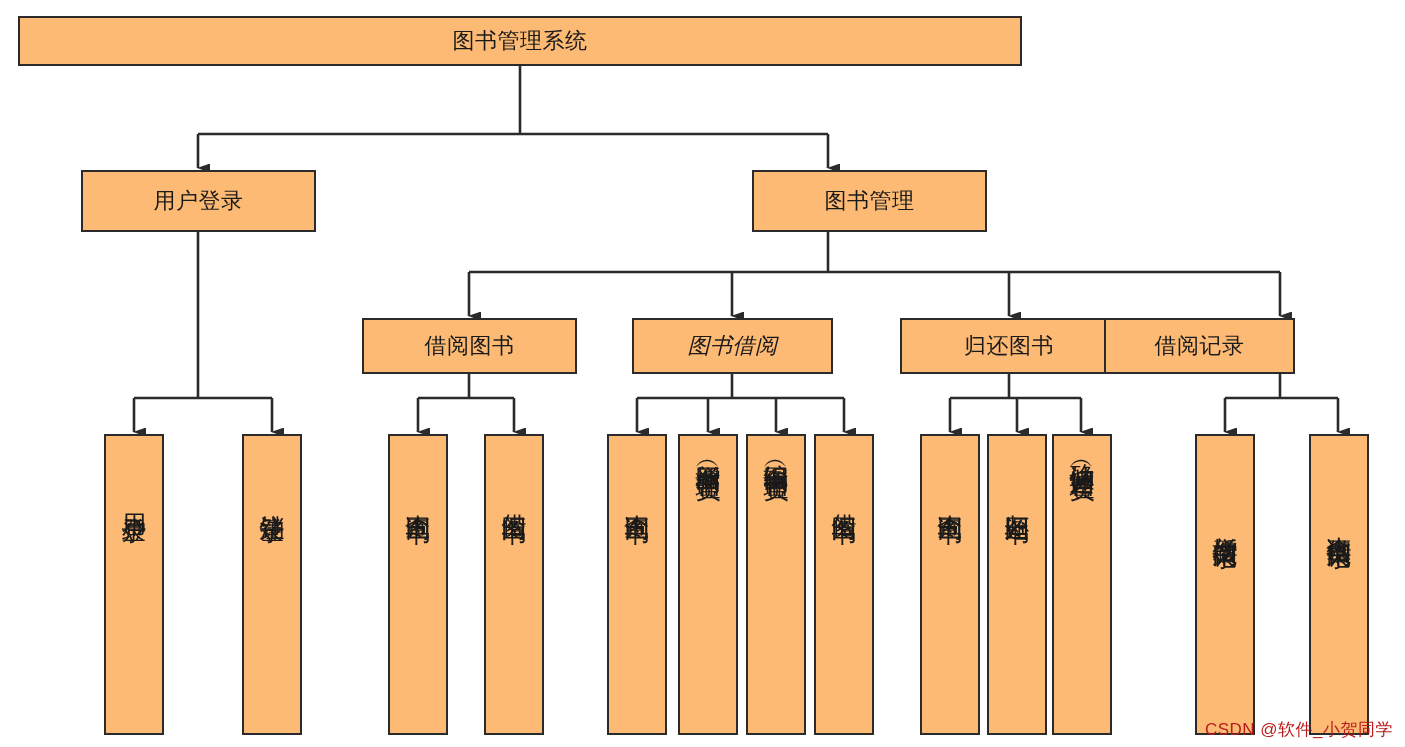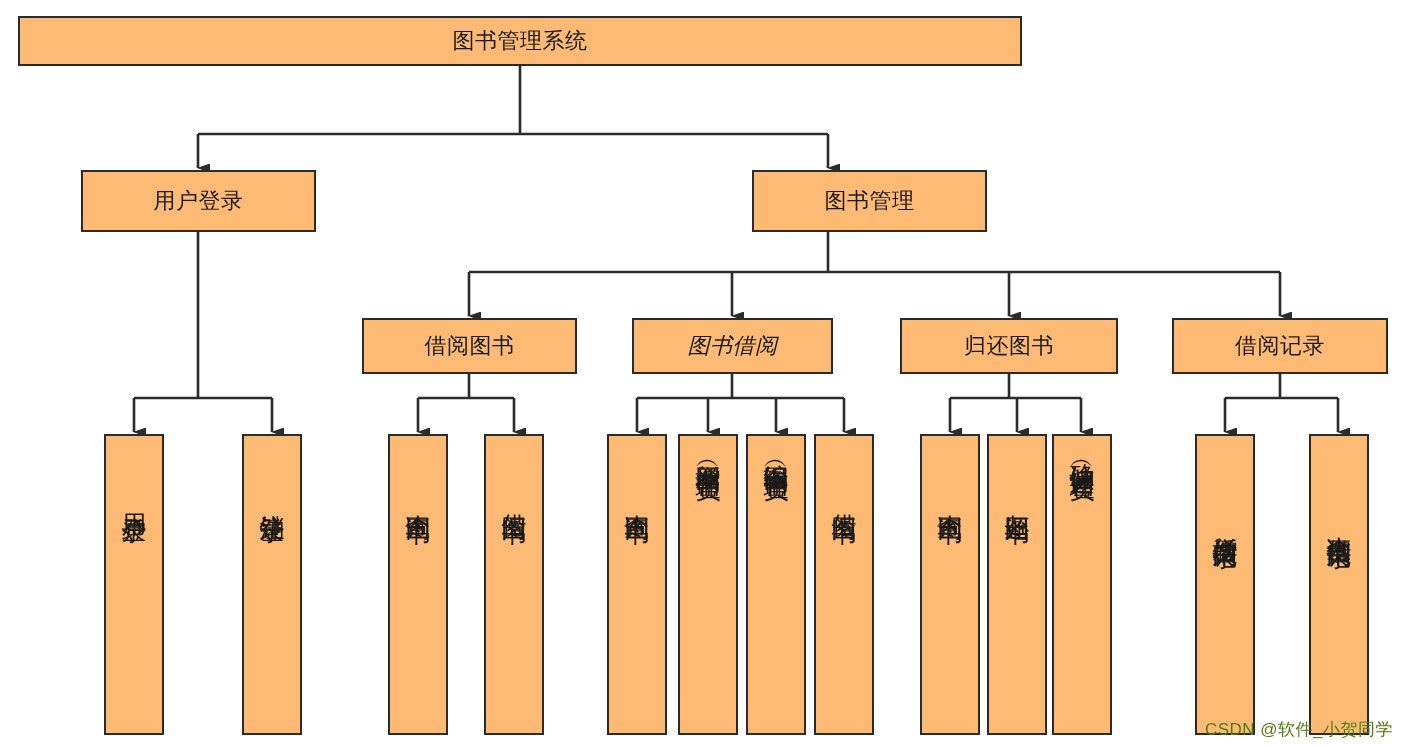--- a/index.html
+++ b/index.html
@@ -61,21 +61,21 @@
     padding-top: 58px;
   }
   .node-vertical.pad-low {
     padding-top: 80px;
   }
   #watermark {
     position: absolute;
     right: 12px;
     bottom: 6px;
     font-size: 17px;
-    color: #4d7c0f;
+    color: #b91c1c;
     letter-spacing: 0.5px;
     white-space: nowrap;
     pointer-events: none;
   }
 </style>
 </head>
 <body>
 
 <div id="diagram-root">
 
@@ -134,21 +134,21 @@
       </div>
       <div class="node-box node-horizontal" style="left: 362px; top: 318px; width: 215px; height: 56px;">
         <span class="node-label">借阅图书</span>
       </div>
       <div class="node-box node-horizontal" style="left: 632px; top: 318px; width: 201px; height: 56px; font-style: italic;">
         <span class="node-label">图书借阅</span>
       </div>
       <div class="node-box node-horizontal" style="left: 900px; top: 318px; width: 218px; height: 56px;">
         <span class="node-label">归还图书</span>
       </div>
-      <div class="node-box node-horizontal" style="left: 1172px; top: 318px; width: 216px; height: 56px;">
+      <div class="node-box node-horizontal" style="left: 1104px; top: 318px; width: 191px; height: 56px;">
         <span class="node-label">借阅记录</span>
       </div>
       <div class="node-box node-vertical pad-mid" style="left: 104px; top: 434px; width: 60px; height: 301px;">
         <span class="node-label">用户登录</span>
       </div>
       <div class="node-box node-vertical pad-mid" style="left: 242px; top: 434px; width: 60px; height: 301px;">
         <span class="node-label">注销登录</span>
       </div>
       <div class="node-box node-vertical pad-mid" style="left: 388px; top: 434px; width: 60px; height: 301px;">
         <span class="node-label">查询图书</span>

